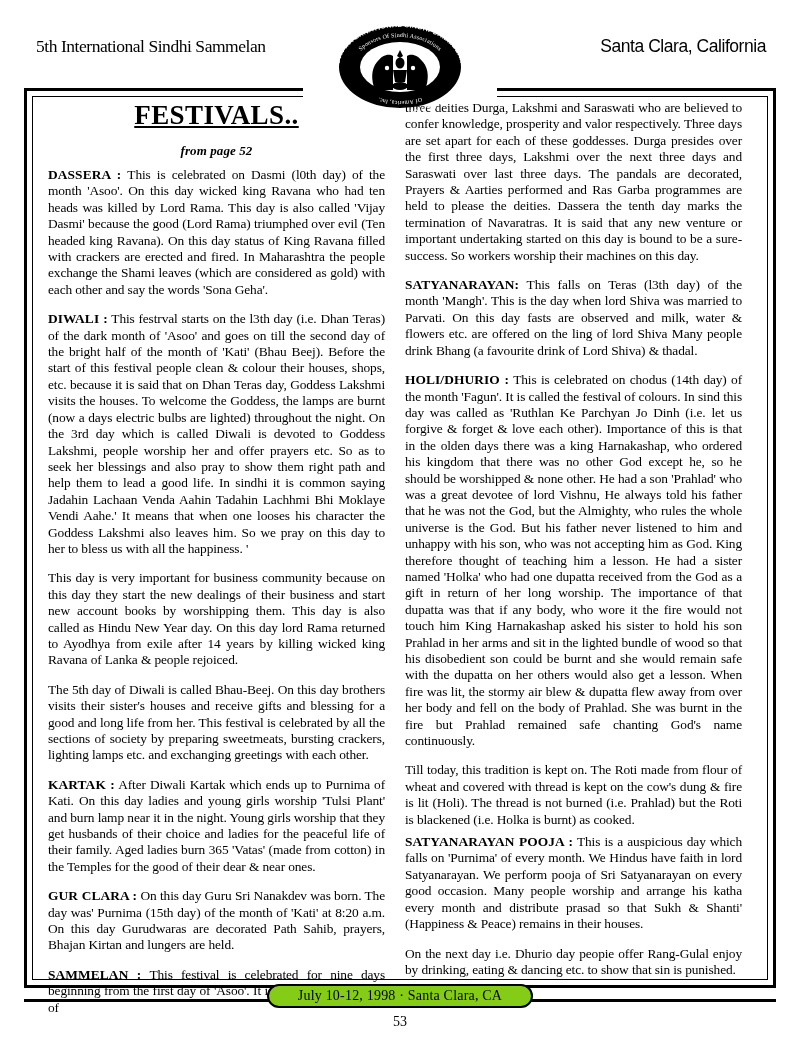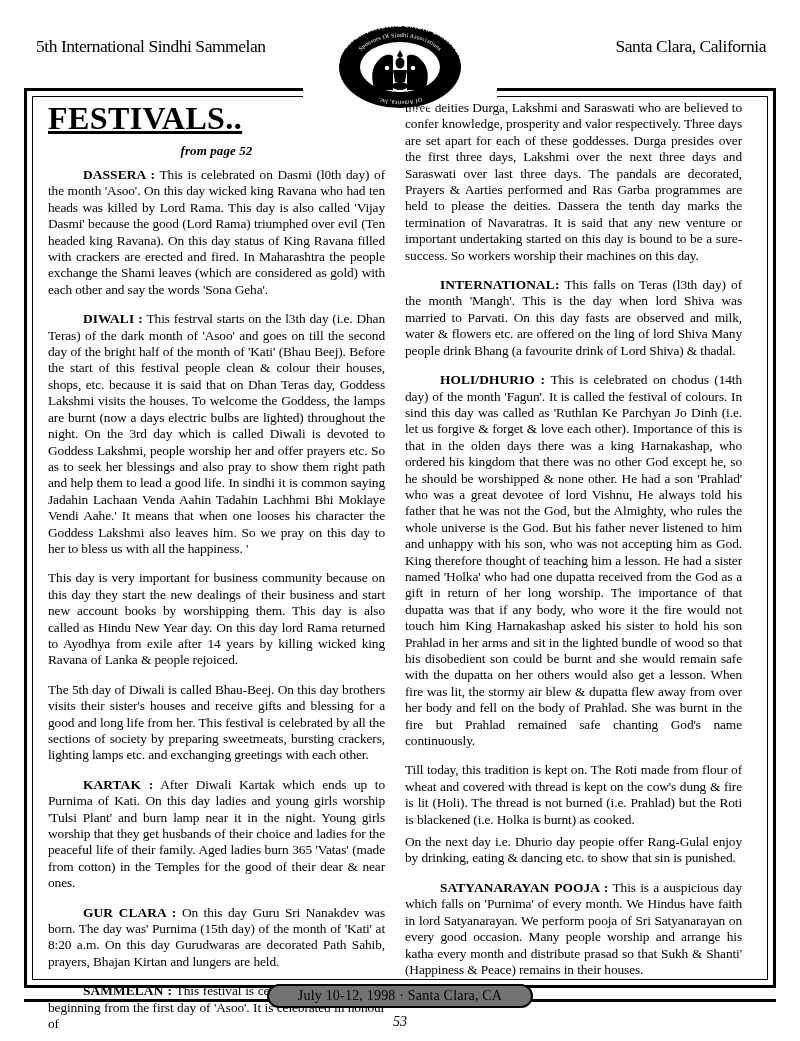--- a/index.html
+++ b/index.html
@@ -40,21 +40,21 @@
     white-space: nowrap;
     font-family: "Liberation Serif", "DejaVu Serif", serif;
   }
   .runhead-right {
     position: absolute;
     right: 34px;
     top: 0;
     font-size: 17.5px;
     letter-spacing: -0.45px;
     white-space: nowrap;
-    font-family: Liberation Serif, serif;
+    font-family: Liberation Sans, sans-serif;
   }
 
   
   .logo {
     position: absolute;
     left: 327px;
     top: 22px;
     width: 146px;
     height: 90px;
     z-index: 5;
@@ -102,27 +102,27 @@
   .col {
     position: absolute;
     top: 0;
     width: 337px;
   }
   .col-left  { left: 0; }
   .col-right { left: 357px; }
 
   
   .festivals-title {
-    text-align: left;
-    font-size: 32px;
+    text-align: center;
+    font-size: 27px;
     font-weight: bold;
     letter-spacing: 0.4px;
     text-decoration: underline;
     text-underline-offset: 2px;
-    margin: 0 0 6px 0;
+    margin: 0 0 12px 0;
     font-family: "Liberation Serif", "DejaVu Serif", serif;
   }
   .from-page {
     text-align: center;
     font-size: 13px;
     font-weight: bold;
     font-style: italic;
     margin: 0 0 8px 0;
     letter-spacing: 0.1px;
   }
@@ -135,62 +135,60 @@
     text-align: justify;
     text-justify: inter-word;
     letter-spacing: -0.12px;
     hyphens: manual;
   }
   p.body:last-child { margin-bottom: 0; }
   p.tight { margin-bottom: 6px; }
   .term {
     font-weight: bold;
     letter-spacing: 0.1px;
-    margin-left: 35px;
   }
 
   
   .footer-rule {
     position: absolute;
     left: 24px;
     top: 999px;
     width: 752px;
     height: 3px;
     background: #000;
   }
   .footer-pill {
     position: absolute;
     left: 267px;
     top: 984px;
     width: 266px;
     height: 24px;
     border: 2.5px solid #000;
     border-radius: 13px;
-    background: #737373;
+    background: #84cc16;
     box-sizing: border-box;
     display: flex;
     align-items: center;
     justify-content: center;
     z-index: 3;
   }
   .footer-pill-text {
     font-size: 14px;
     letter-spacing: 0.2px;
     white-space: nowrap;
     font-family: "Liberation Serif", "DejaVu Serif", serif;
   }
   .page-number {
     position: absolute;
     left: 0;
     top: 1014px;
     width: 800px;
     text-align: center;
     font-size: 14px;
     font-family: "Liberation Serif", "DejaVu Serif", serif;
-    font-style: italic;
   }
 </style>
 </head>
 <body>
 
 <div class="page">
 
   <div class="runhead">
     <div class="runhead-left">5th International Sindhi Sammelan</div>
     <div class="runhead-right">Santa Clara, California</div>
@@ -268,33 +266,33 @@
       <p class="body">
         <span class="term">SAMMELAN :</span><span> This festival is celebrated for nine days beginning from the first day of 'Asoo'. It is celebrated in honour of</span>
       </p>
     </div>
 
     <div class="col col-right">
       <p class="body">
         <span>three deities Durga, Lakshmi and Saraswati who are believed to confer knowledge, prosperity and valor respectively. Three days are set apart for each of these goddesses. Durga presides over the first three days, Lakshmi over the next three days and Saraswati over last three days. The pandals are decorated, Prayers &amp; Aarties performed and Ras Garba programmes are held to please the deities. Dassera the tenth day marks the termination of Navaratras. It is said that any new venture or important undertaking started on this day is bound to be a sure-success. So workers worship their machines on this day.</span>
       </p>
       <p class="body">
-        <span class="term">INTERNATIONAL:</span><span> This falls on Teras (l3th day) of the month 'Mangh'. This is the day when lord Shiva was married to Parvati. On this day fasts are observed and milk, water &amp; flowers etc. are offered on the ling of lord Shiva Many people drink Bhang (a favourite drink of Lord Shiva) &amp; thadal.</span>
+        <span class="term">SATYANARAYAN:</span><span> This falls on Teras (l3th day) of the month 'Mangh'. This is the day when lord Shiva was married to Parvati. On this day fasts are observed and milk, water &amp; flowers etc. are offered on the ling of lord Shiva Many people drink Bhang (a favourite drink of Lord Shiva) &amp; thadal.</span>
       </p>
       <p class="body">
         <span class="term">HOLI/DHURIO :</span><span> This is celebrated on chodus (14th day) of the month 'Fagun'.  It is called the festival of colours. In sind this day was called as 'Ruthlan Ke Parchyan Jo Dinh (i.e. let us forgive &amp; forget &amp; love each other). Importance of this is that in the olden days there was a king Harnakashap, who ordered his kingdom that there was no other God except he, so he should be worshipped &amp; none other. He had a son 'Prahlad' who was a great devotee of lord Vishnu, He always told his father that he was not the God, but the Almighty, who rules the whole universe is the God. But his father never listened to him and unhappy with his son, who was not accepting him as God. King therefore thought of teaching him a lesson. He had a sister named 'Holka' who had one dupatta received from the God as a gift in return of her long worship. The importance of that dupatta was that if any body, who wore it the fire would not touch him King Harnakashap asked his sister to hold his son Prahlad in her arms and sit in the lighted bundle of wood so that his disobedient son could be burnt and she would remain safe with the dupatta on her others would also get a lesson. When fire was lit, the stormy air blew &amp; dupatta flew away from over her body and fell on the body of Prahlad. She was burnt in the fire but Prahlad remained safe chanting God's name continuously.</span>
       </p>
       <p class="body tight">
         <span>Till today, this tradition is kept on. The Roti made from flour of wheat and covered with thread is kept on the cow's dung &amp; fire is lit (Holi). The thread is  not burned (i.e. Prahlad) but the Roti is blackened (i.e. Holka is burnt) as cooked.</span>
       </p>
       <p class="body">
+        <span class="term">SATYANARAYAN POOJA :</span><span> This is a auspicious day which falls on 'Purnima' of every month. We Hindus have faith in lord Satyanarayan. We perform pooja of Sri Satyanarayan on every good occasion. Many people worship and arrange his katha every month and distribute prasad so that Sukh &amp; Shanti' (Happiness &amp; Peace) remains in their houses.</span>
+      </p>
+      <p class="body">
         <span>On the next day i.e. Dhurio day peopie offer Rang-Gulal enjoy by drinking, eating &amp; dancing etc. to show that sin is punished.</span>
-      </p>
-      <p class="body">
-        <span class="term">SATYANARAYAN POOJA :</span><span> This is a auspicious day which falls on 'Purnima' of every month. We Hindus have faith in lord Satyanarayan. We perform pooja of Sri Satyanarayan on every good occasion. Many people worship and arrange his katha every month and distribute prasad so that Sukh &amp; Shanti' (Happiness &amp; Peace) remains in their houses.</span>
       </p>
     </div>
 
   </div>
 
   <div class="footer-rule"></div>
   <div class="footer-pill">
     <span class="footer-pill-text">July 10-12, 1998  ·  Santa Clara, CA</span>
   </div>
   <div class="page-number">53</div>

